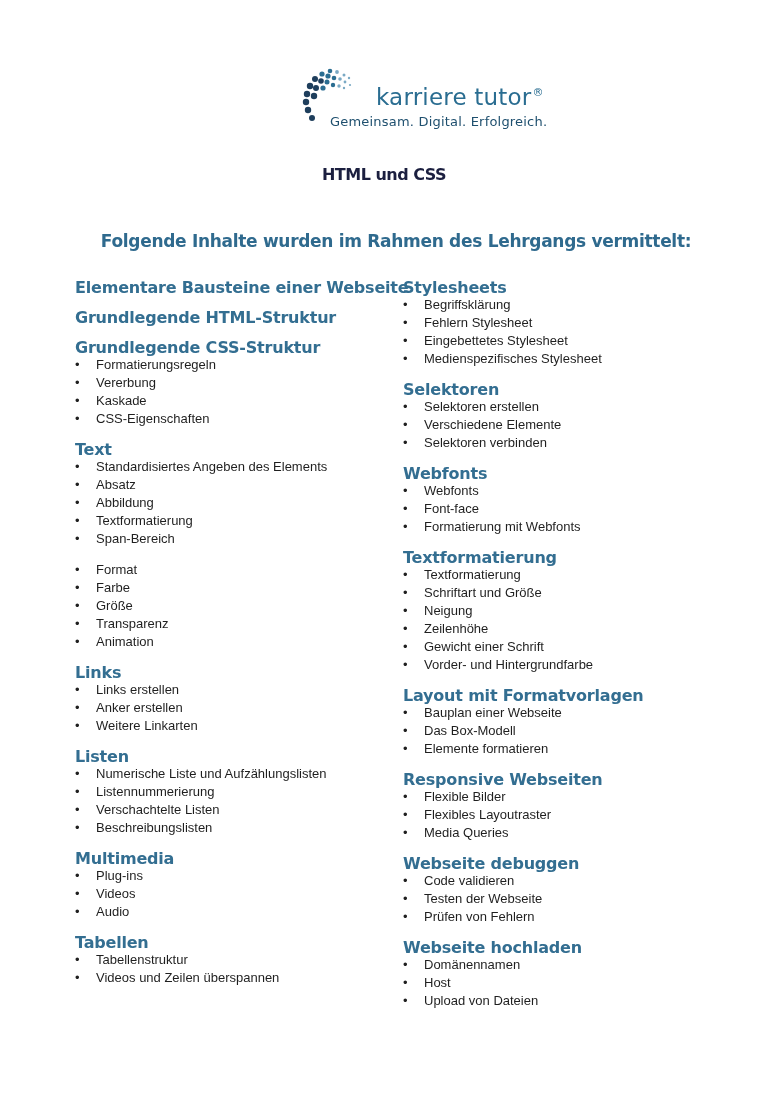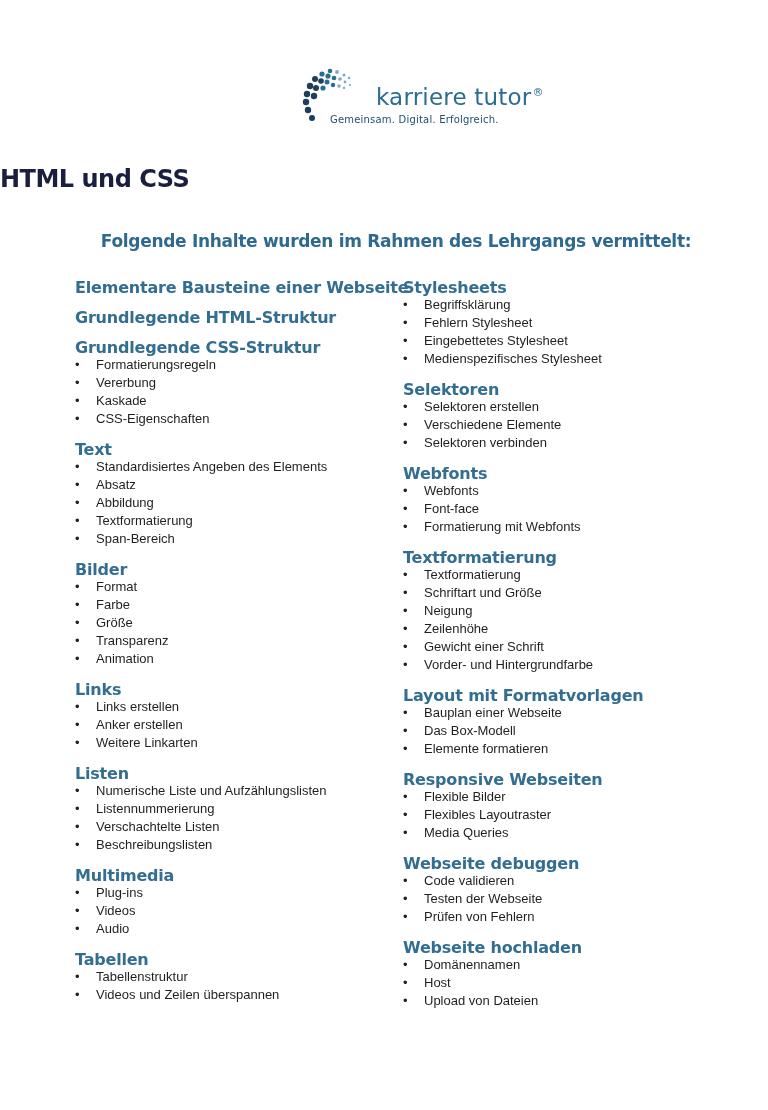--- a/index.html
+++ b/index.html
@@ -46,33 +46,33 @@
       vertical-align: top;
       position: relative;
       top: 2px;
       margin-left: 1px;
     }
     .logo-tagline {
       position: absolute;
       left: 30px;
       top: 48px;
       font-family: "DejaVu Sans", sans-serif;
-      font-size: 10px;
+      font-size: 13px;
       color: #1e4f6e;
       white-space: nowrap;
       letter-spacing: 0.2px;
     }
     .title {
       position: absolute;
       top: 165px;
       left: 0;
       width: 768px;
-      text-align: left;
-      font-family: "DejaVu Sans", sans-serif;
-      font-size: 24px;
+      text-align: center;
+      font-family: "DejaVu Sans", sans-serif;
+      font-size: 16px;
       font-weight: bold;
       color: #1b1f3f;
       letter-spacing: -0.5px;
     }
     .subtitle {
       position: absolute;
       top: 231px;
       left: 12px;
       width: 768px;
       text-align: center;
@@ -186,21 +186,20 @@
       <div class="section-title">Text</div>
       <ul class="items">
         <li class="item"><span class="bullet">•</span><span>Standardisiertes Angeben des Elements</span></li>
         <li class="item"><span class="bullet">•</span><span>Absatz</span></li>
         <li class="item"><span class="bullet">•</span><span>Abbildung</span></li>
         <li class="item"><span class="bullet">•</span><span>Textformatierung</span></li>
         <li class="item"><span class="bullet">•</span><span>Span-Bereich</span></li>
       </ul>
     </div>
     <div class="section">
-      <div class="section-title">Bilder</div>
       <ul class="items">
         <li class="item"><span class="bullet">•</span><span>Format</span></li>
         <li class="item"><span class="bullet">•</span><span>Farbe</span></li>
         <li class="item"><span class="bullet">•</span><span>Größe</span></li>
         <li class="item"><span class="bullet">•</span><span>Transparenz</span></li>
         <li class="item"><span class="bullet">•</span><span>Animation</span></li>
       </ul>
     </div>
     <div class="section">
       <div class="section-title">Links</div>

